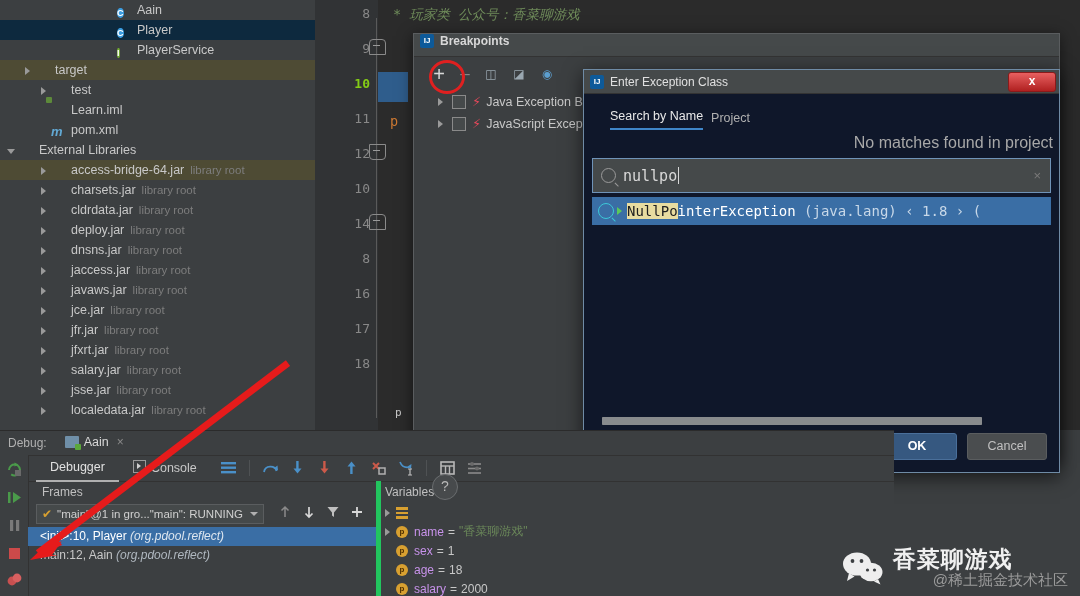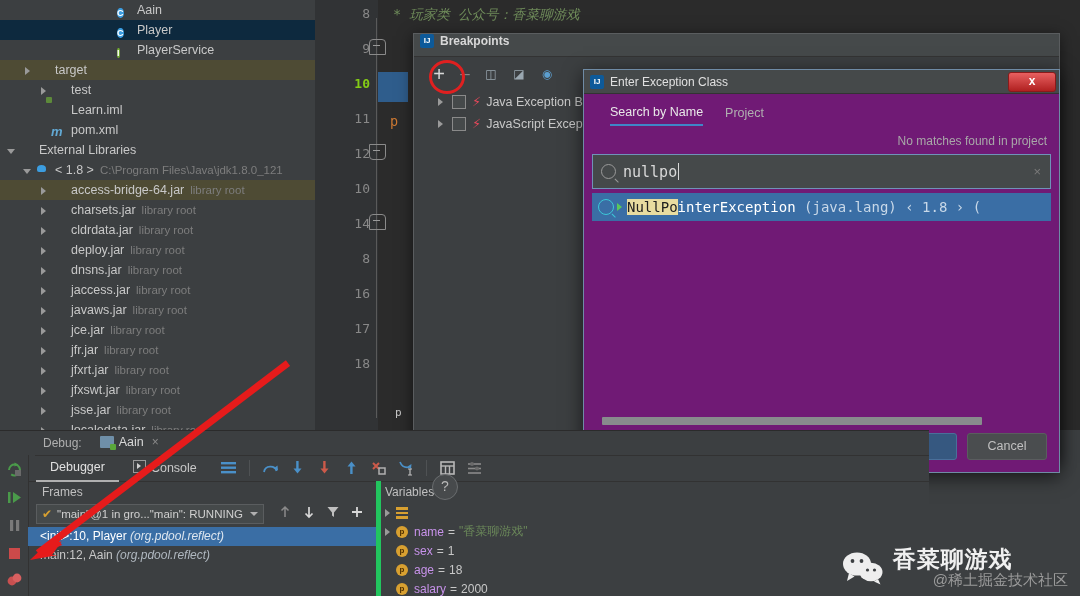--- a/index.html
+++ b/index.html
@@ -94,33 +94,33 @@
   }
   .bp-row{height:22px;display:flex;align-items:center;padding-left:22px;color:#c8c8c8;font-size:12.5px;}
   .bp-row .arrow{width:11px;height:11px;position:relative;margin-right:5px;}
   .bp-row .arrow::before{content:"";position:absolute;left:2px;top:1px;
     border-left:5px solid #9a9a9a;border-top:4px solid transparent;border-bottom:4px solid transparent;}
   .bp-chk{width:12px;height:12px;border:1px solid #8a8a8a;background:#45494a;margin-right:6px;flex:0 0 12px;}
   .bolt{color:#e4485a;font-size:13px;margin-right:5px;line-height:12px;}
 
   
   #exc-dialog{
-    left:583px;top:69px;width:475px;height:402px;background:#701a75;
+    left:583px;top:69px;width:475px;height:402px;background:#0f172a;
     border:1px solid #6f8ba5;box-shadow:0 4px 18px rgba(0,0,0,.6);
   }
   #exc-title{height:23px;background:#45494a;display:flex;align-items:center;padding:0 0 0 6px;
     border-bottom:1px solid #333;position:relative;}
   #exc-title .t{color:#e0e0e0;font-size:12px;}
   #exc-close{position:absolute;right:3px;top:2px;width:46px;height:18px;
     background:linear-gradient(180deg,#e86060,#b02020);border:1px solid #8a1a1a;border-radius:3px;
     color:#fff;font-size:12px;line-height:17px;text-align:center;font-weight:bold;}
-  #exc-tabs{display:flex;align-items:center;height:30px;padding:6px 0 0 26px;gap:22px;}
+  #exc-tabs{display:flex;align-items:flex-end;height:30px;padding:6px 0 0 26px;gap:8px;}
   .exc-tab{font-size:12.5px;color:#b0b0b0;padding-bottom:5px;}
   .exc-tab.active{color:#e8e8e8;border-bottom:2px solid #3f86c8;}
-  #exc-nomatch{text-align:right;padding-right:12px;color:#a8a8a8;font-size:12px;margin-top:4px;}
+  #exc-nomatch{text-align:right;padding-right:6px;color:#a8a8a8;font-size:16px;margin-top:4px;}
   #exc-search{margin:6px 8px 0 8px;height:33px;background:#45494a;border:1px solid #6f93b8;
     display:flex;align-items:center;padding:0 8px;position:relative;}
   #exc-search .sico{width:13px;height:13px;border:1.4px solid #9a9a9a;border-radius:50%;margin-right:7px;position:relative;flex:0 0 13px;}
   #exc-search .sico::after{content:"";position:absolute;right:-4px;bottom:-3px;width:5px;height:1.4px;background:#9a9a9a;transform:rotate(45deg);}
   #exc-search .val{color:#d8d8d8;font-size:15px;font-family:"DejaVu Sans Mono","Liberation Mono",monospace;}
   #exc-search .caret{width:1px;height:17px;background:#d8d8d8;margin-left:1px;}
   #exc-search .clr{position:absolute;right:9px;color:#7a7a7a;font-size:13px;}
   #exc-result{margin:4px 8px 0 8px;height:28px;background:#3a6ea5;display:flex;align-items:center;padding:0 6px;}
   #exc-result .ricon{width:14px;height:14px;border:1.4px solid #3cc8d8;border-radius:50%;margin-right:3px;position:relative;flex:0 0 14px;}
   #exc-result .ricon::after{content:"";position:absolute;right:-3px;bottom:-2px;width:5px;height:1.4px;background:#3cc8d8;transform:rotate(45deg);}
@@ -130,21 +130,21 @@
   #exc-result .dim{color:#c8d8e8;}
   #exc-hscroll{position:absolute;left:18px;bottom:47px;width:380px;height:8px;background:#4a4d4f;border-radius:1px;}
   #exc-hscroll .thumb{width:100%;height:100%;background:#888b8d;border-radius:1px;}
   #exc-buttons{position:absolute;right:12px;bottom:12px;display:flex;gap:10px;}
   .btn{width:78px;height:25px;border-radius:3px;font-size:12.5px;line-height:25px;text-align:center;}
   .btn.primary{background:#365880;color:#ffffff;border:1px solid #4a6f9a;font-weight:bold;}
   .btn.normal{background:#4a4d4f;color:#c0c0c0;border:1px solid #5a5d5f;}
 
   
   #debug-panel{left:0;top:430px;width:894px;height:166px;background:#3c3f41;
-    border-top:1px solid #2b2b2b;padding-left:35px;}
+    border-top:1px solid #2b2b2b;}
   #debug-header{height:24px;display:flex;align-items:center;padding-left:8px;border-bottom:1px solid #323232;}
   #debug-header .dl{color:#b0b0b0;font-size:12px;margin-right:12px;}
   #debug-tab{display:flex;align-items:center;padding:0 6px;height:23px;border-bottom:2px solid transparent;}
   #debug-tab .ic{width:14px;height:12px;background:#6f8fa8;border-radius:1px;margin-right:5px;position:relative;}
   #debug-tab .ic::after{content:"";position:absolute;right:-2px;bottom:-2px;width:6px;height:6px;background:#5aa83a;border-radius:1px;}
   #debug-tab .t{color:#d8d8d8;font-size:12.5px;}
   #debug-tab .x{color:#8a8a8a;margin-left:8px;font-size:12px;}
 
   #debug-left-tb{position:absolute;left:0;top:24px;width:28px;height:142px;background:#3c3f41;border-right:1px solid #323232;}
   .ltb{position:absolute;left:6px;width:17px;height:17px;}
@@ -244,27 +244,20 @@
       <span class="arrow"></span>
       <span class="ico"><span class="ic-m">m</span></span>
       <span class="lbl">pom.xml</span>
     </div>
     <div class="tree-row">
       <span style="display:inline-block;width:6px;flex:0 0 6px;"></span>
       <span class="arrow down"></span>
       <span class="ico"><span class="ic-lib"></span></span>
       <span class="lbl">External Libraries</span>
     </div>
-    <div class="tree-row">
-      <span style="display:inline-block;width:22px;flex:0 0 22px;"></span>
-      <span class="arrow down"></span>
-      <span class="ico"><span class="ic-sdk"></span></span>
-      <span class="lbl">&lt; 1.8 &gt;</span>
-      <span class="sub">C:\Program Files\Java\jdk1.8.0_121</span>
-    </div>
     <div class="tree-row mod">
       <span style="display:inline-block;width:38px;flex:0 0 38px;"></span>
       <span class="arrow right"></span>
       <span class="ico"><span class="ic-jar"></span></span>
       <span class="lbl">access-bridge-64.jar</span>
       <span class="sub">library root</span>
     </div>
     <div class="tree-row">
       <span style="display:inline-block;width:38px;flex:0 0 38px;"></span>
       <span class="arrow right"></span>
@@ -325,21 +318,21 @@
       <span style="display:inline-block;width:38px;flex:0 0 38px;"></span>
       <span class="arrow right"></span>
       <span class="ico"><span class="ic-jar"></span></span>
       <span class="lbl">jfxrt.jar</span>
       <span class="sub">library root</span>
     </div>
     <div class="tree-row">
       <span style="display:inline-block;width:38px;flex:0 0 38px;"></span>
       <span class="arrow right"></span>
       <span class="ico"><span class="ic-jar"></span></span>
-      <span class="lbl">jfxswt.jar</span>
+      <span class="lbl">salary.jar</span>
       <span class="sub">library root</span>
     </div>
     <div class="tree-row">
       <span style="display:inline-block;width:38px;flex:0 0 38px;"></span>
       <span class="arrow right"></span>
       <span class="ico"><span class="ic-jar"></span></span>
       <span class="lbl">jsse.jar</span>
       <span class="sub">library root</span>
     </div>
     <div class="tree-row">

